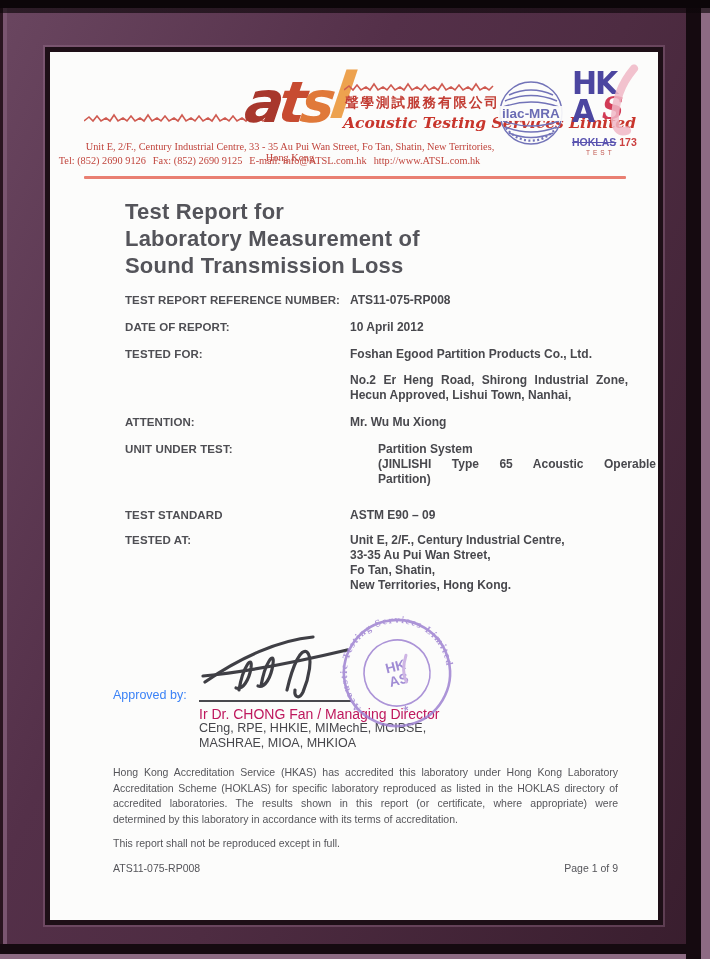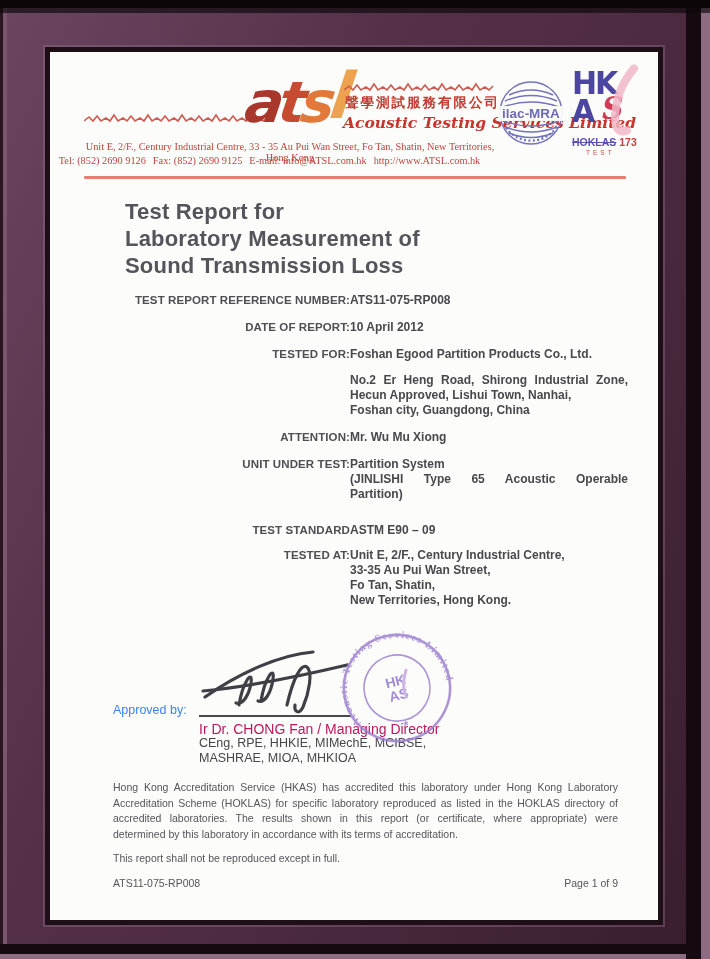--- a/index.html
+++ b/index.html
@@ -66,26 +66,26 @@
   .hoklas-test { font-size:6.5px; color:#c0564e; letter-spacing:3px; margin:1px 0 0 14px; }
 
   
   .title-block { margin:20px 0 0 75px; font-size:22px; font-weight:bold; color:#54545a;
                  line-height:27px; letter-spacing:.2px; }
 
   
   .fields { margin:14px 0 0 75px; }
   .row { display:flex; margin-bottom:12px; }
   .lbl { flex:0 0 225px; font-weight:bold; font-size:11.5px; color:#4e4e53;
-         white-space:nowrap; letter-spacing:.1px; padding-top:1px;text-align:right; }
+         white-space:nowrap; letter-spacing:.1px; padding-top:1px; }
   .val { width:278px; font-weight:bold; font-size:12px; color:#48484d; line-height:15px; }
   .line { line-height:15px; }
   .stretch { text-align:justify; text-align-last:justify; }
   .gap11 { height:11px; }
-  .mb21 { margin-bottom:21px; }
+  .mb21 { margin-bottom:21px;gap:28px; }
   .mb10 { margin-bottom:10px; }
 
   
   .approval { position:relative; margin:27px 0 0 63px; height:138px; }
   .approved-label { position:absolute; left:0; top:68px; font-size:12.5px; color:#3b82f6; }
   .sig-svg { position:absolute; left:82px; top:10px; }
   .sig-line { position:absolute; left:86px; top:80px; width:152px; border-bottom:2px solid #4a4a4f; }
   .sig-name { position:absolute; left:86px; top:86px; font-size:14px; color:#be185d; }
   .sig-quals1 { position:absolute; left:86px; top:101px; font-size:12.5px; color:#46464b; }
   .sig-quals2 { position:absolute; left:86px; top:116px; font-size:12.5px; color:#46464b; }
@@ -181,21 +181,20 @@
         <div class="val">10 April 2012</div>
       </div>
 
       <div class="row">
         <div class="lbl">TESTED FOR:</div>
         <div class="val">
           <div class="line">Foshan Egood Partition Products Co., Ltd.</div>
           <div class="gap11"></div>
           <div class="line stretch">No.2 Er Heng Road, Shirong Industrial Zone,</div>
           <div class="line">Hecun Approved, Lishui Town, Nanhai,</div>
-          <div class="line">Foshan city, Guangdong, China</div>
         </div>
       </div>
 
       <div class="row">
         <div class="lbl">ATTENTION:</div>
         <div class="val">Mr. Wu Mu Xiong</div>
       </div>
 
       <div class="row mb21">
         <div class="lbl">UNIT UNDER TEST:</div>

